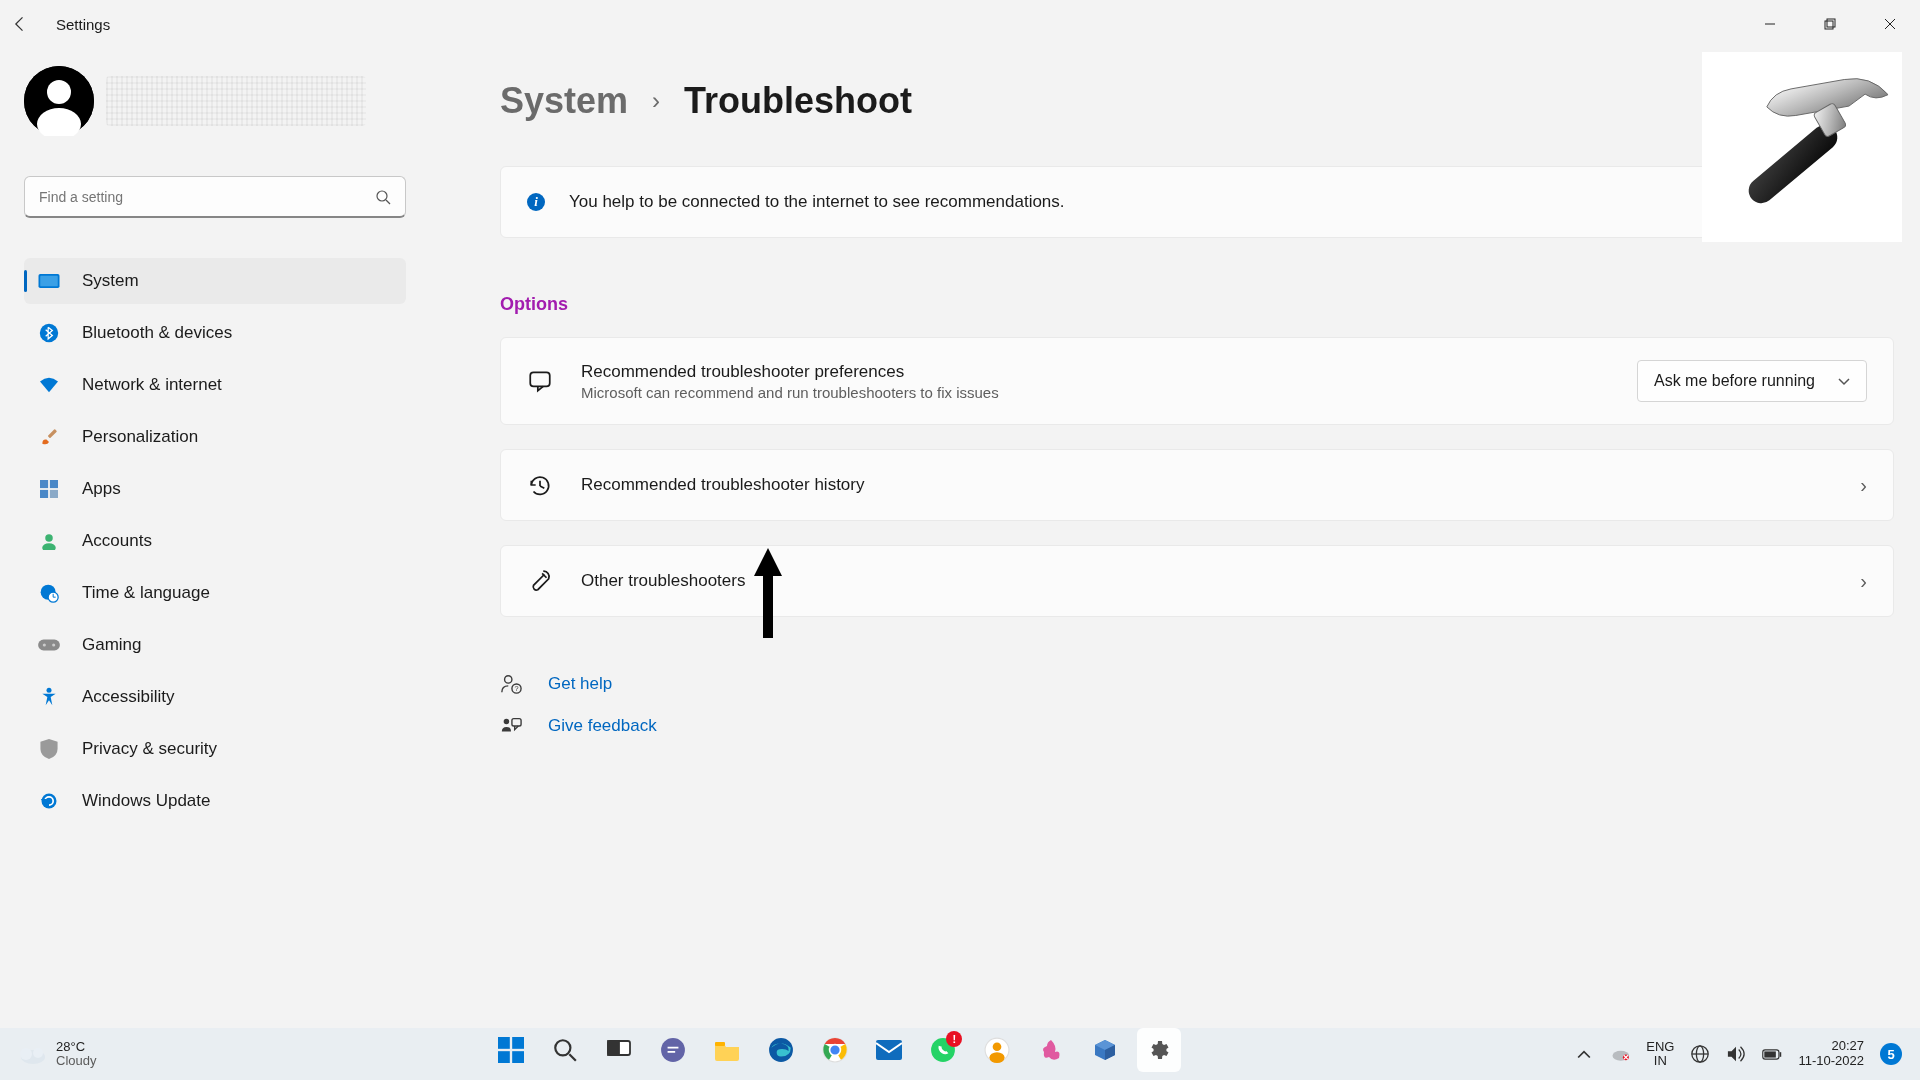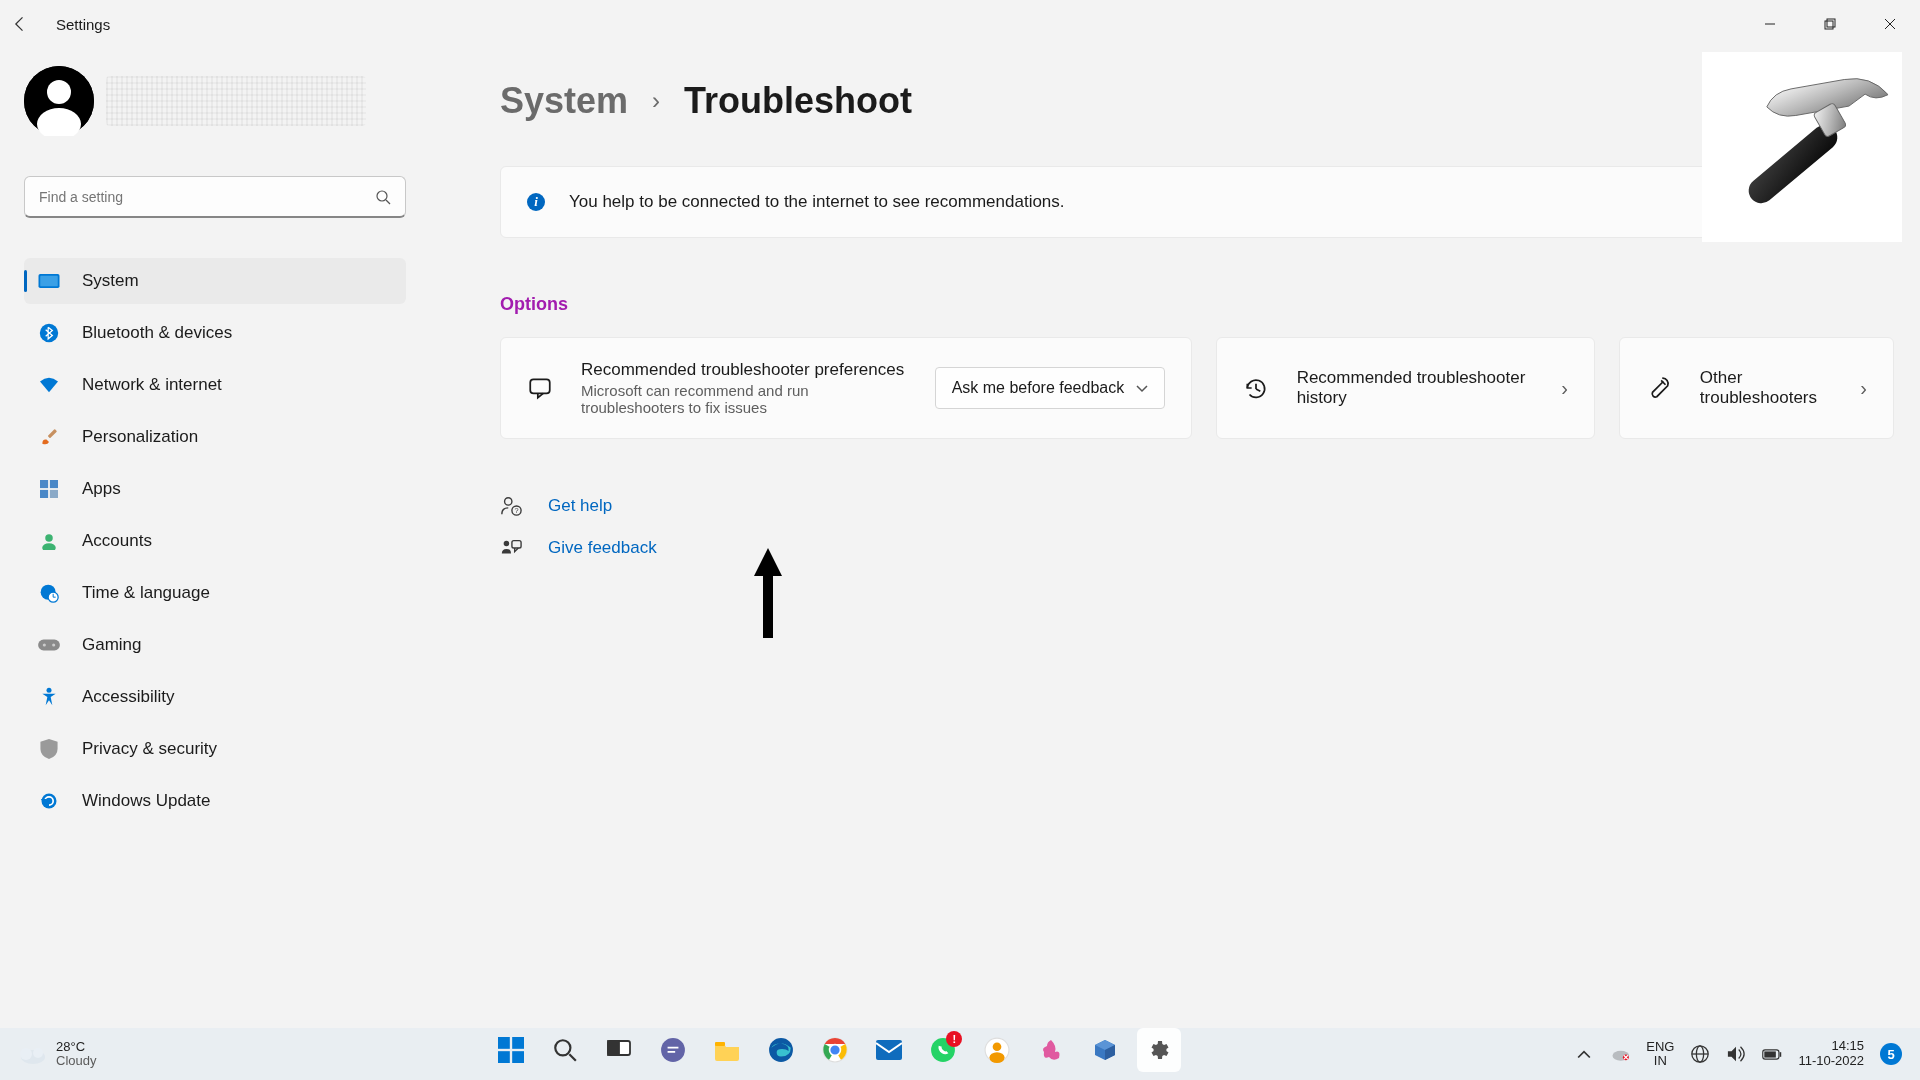--- a/index.html
+++ b/index.html
@@ -43,21 +43,21 @@
   .breadcrumb .bc-parent { font-size: 36px; font-weight: 600; color: #6b6b6b; cursor: pointer; }
   .breadcrumb .chevron { font-size: 24px; color: #6b6b6b; }
   .breadcrumb .bc-current { font-size: 36px; font-weight: 600; color: #1b1b1b; }
 
   .info-banner { background: #fbfbfb; border: 1px solid #e9e9e9; border-radius: 6px; height: 72px; display: flex; align-items: center; padding: 0 26px; gap: 24px; margin-bottom: 56px; }
   .info-icon { width: 18px; height: 18px; border-radius: 50%; background: #0067c0; color: #fff; font-size: 13px; font-style: italic; display: flex; align-items: center; justify-content: center; font-weight: 700; font-family: Georgia, serif; }
   .info-text { font-size: 17px; color: #1b1b1b; }
 
   .section-title { font-size: 18px; font-weight: 600; color: #a21caf; margin-bottom: 22px; }
 
-  .cards { display: flex; flex-direction: row; gap: 24px; }
+  .cards { display: flex; flex-direction: column; gap: 24px; }
   .card { background: #fbfbfb; border: 1px solid #e9e9e9; border-radius: 6px; display: flex; align-items: center; padding: 22px 26px; gap: 28px; cursor: pointer; }
   .card .card-icon { width: 26px; height: 26px; display: flex; align-items: center; justify-content: center; color: #1b1b1b; }
   .card .card-text { flex: 1; }
   .card .card-title { font-size: 17px; color: #1b1b1b; }
   .card .card-sub { font-size: 15px; color: #5e5e5e; margin-top: 2px; }
   .card .card-right { display: flex; align-items: center; gap: 20px; }
   .dropdown { height: 42px; min-width: 230px; background: #fefefe; border: 1px solid #d5d5d5; border-radius: 4px; display: flex; align-items: center; justify-content: space-between; padding: 0 16px; font-size: 16px; color: #1b1b1b; cursor: pointer; }
   .chevron-right { font-size: 20px; color: #5d5d5d; }
 
   .help-links { margin-top: 56px; display: flex; flex-direction: column; gap: 20px; }
@@ -276,21 +276,21 @@
               <rect x="3" y="4" width="18" height="13" rx="3"></rect>
               <path d="M10 17 L10 21 L15 17"></path>
             </svg>
         </span>
         <div class="card-text">
           <div class="card-title">Recommended troubleshooter preferences</div>
           <div class="card-sub">Microsoft can recommend and run troubleshooters to fix issues</div>
         </div>
         <div class="card-right">
           <div class="dropdown">
-            <span>Ask me before feedback</span>
+            <span>Ask me before running</span>
             <span>
               <svg viewBox="0 0 12 8" width="12" height="8" fill="none" stroke="#555" stroke-width="1.5">
                   <path d="M1 1 L6 6 L11 1"></path>
                 </svg>
             </span>
           </div>
         </div>
       </div>
 
       <div class="card">
@@ -517,20 +517,20 @@
         </svg>
     </span>
     <span class="tray-icon">
       <svg viewBox="0 0 26 14" width="24" height="13" fill="none" stroke="#333" stroke-width="1.5">
           <rect x="1" y="1" width="21" height="12" rx="3"></rect>
           <rect x="23" y="4" width="2" height="6" fill="#333" stroke="none"></rect>
           <rect x="3" y="3" width="15" height="8" fill="#333" stroke="none"></rect>
         </svg>
     </span>
     <div class="tb-clock">
-      <div>14:15</div>
+      <div>20:27</div>
       <div>11-10-2022</div>
     </div>
     <div class="tb-notif">
       <span>5</span>
     </div>
   </div>
 </div>
 
 </body></html>

